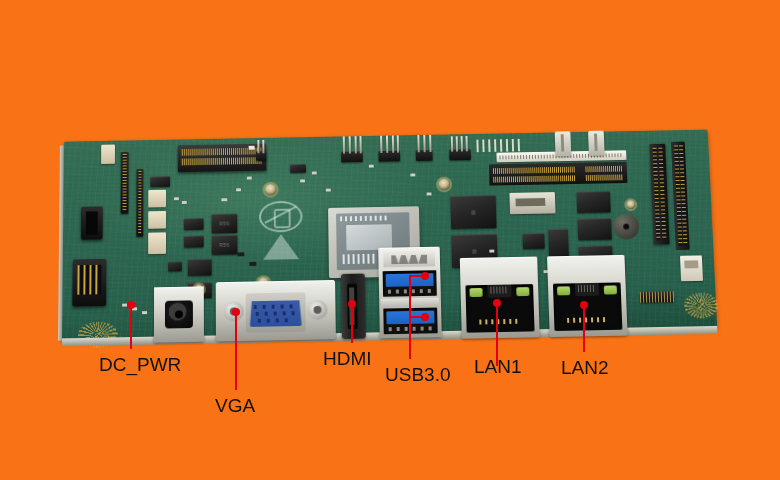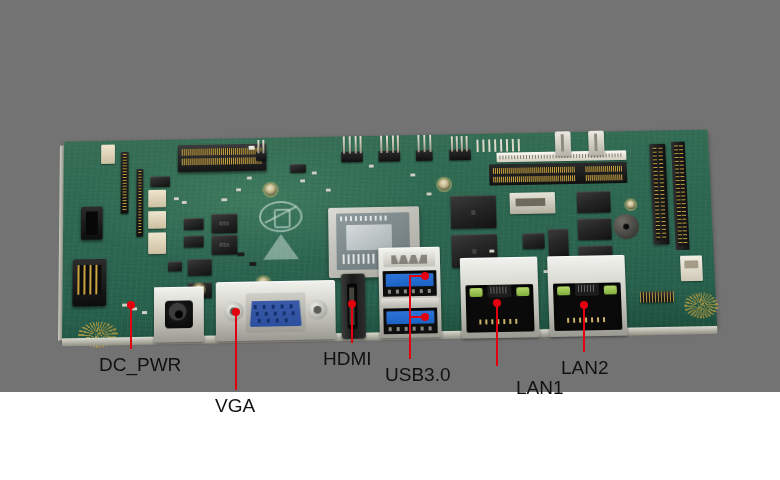--- a/index.html
+++ b/index.html
@@ -4,21 +4,21 @@
 <title>Motherboard Port Annotation Diagram</title>
 <style>
   html,body{margin:0;padding:0;}
   body{
     width:780px;height:480px;
     background:#ffffff;
     font-family:"Liberation Sans","DejaVu Sans",sans-serif;
     overflow:hidden;
     position:relative;
   }
-  #stage{position:absolute;inset:0;width:780px;height:392px;background:#737373;}
+  #stage{position:absolute;inset:0;width:780px;height:480px;background:#f97316;}
 
   
   .board-wrap{
     position:absolute;left:58px;top:96px;width:668px;height:250px;
   }
   .pcb{
     position:absolute;left:0;top:0;width:668px;height:250px;
     transform:perspective(1400px) rotateX(7deg) rotateZ(-1.1deg);
     transform-origin:50% 100%;
   }
@@ -388,21 +388,21 @@
 
     <div class="dot" style="left:421px;top:272px;"></div>
     <div class="dot" style="left:421px;top:313px;"></div>
     <div class="tick" style="left:410px;top:275px;width:14px;"></div>
     <div class="tick" style="left:410px;top:316px;width:14px;"></div>
     <div class="lead" style="left:409px;top:275px;height:84px;"></div>
     <div class="ann-label" style="left:385px;top:365px;">USB3.0</div>
 
     <div class="dot" style="left:493px;top:299px;"></div>
     <div class="lead" style="left:496px;top:303px;height:63px;"></div>
-    <div class="ann-label" style="left:474px;top:378px;margin-left:42px;">LAN1</div>
+    <div class="ann-label" style="left:474px;top:357px;">LAN1</div>
 
     <div class="dot" style="left:580px;top:301px;"></div>
     <div class="lead" style="left:583px;top:305px;height:47px;"></div>
     <div class="ann-label" style="left:561px;top:358px;">LAN2</div>
 
   </div>
 
 </div>
 
 </body></html>

